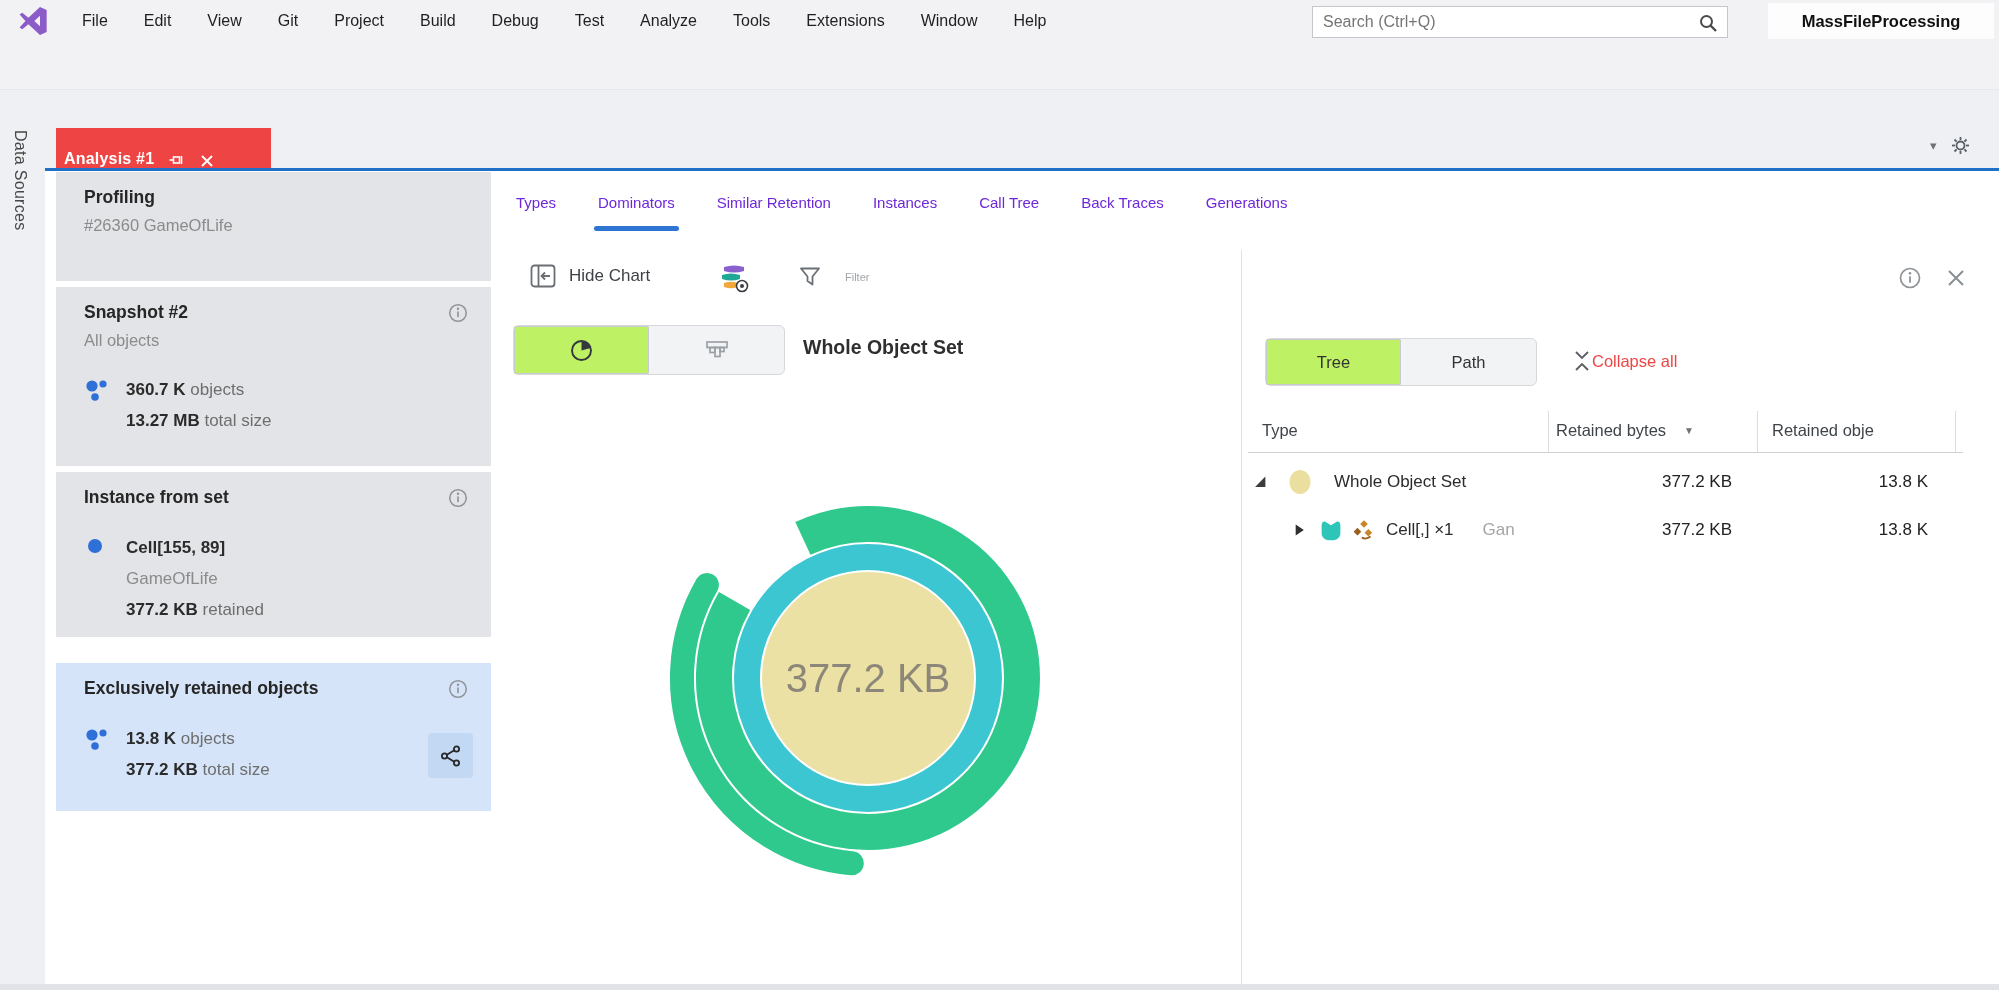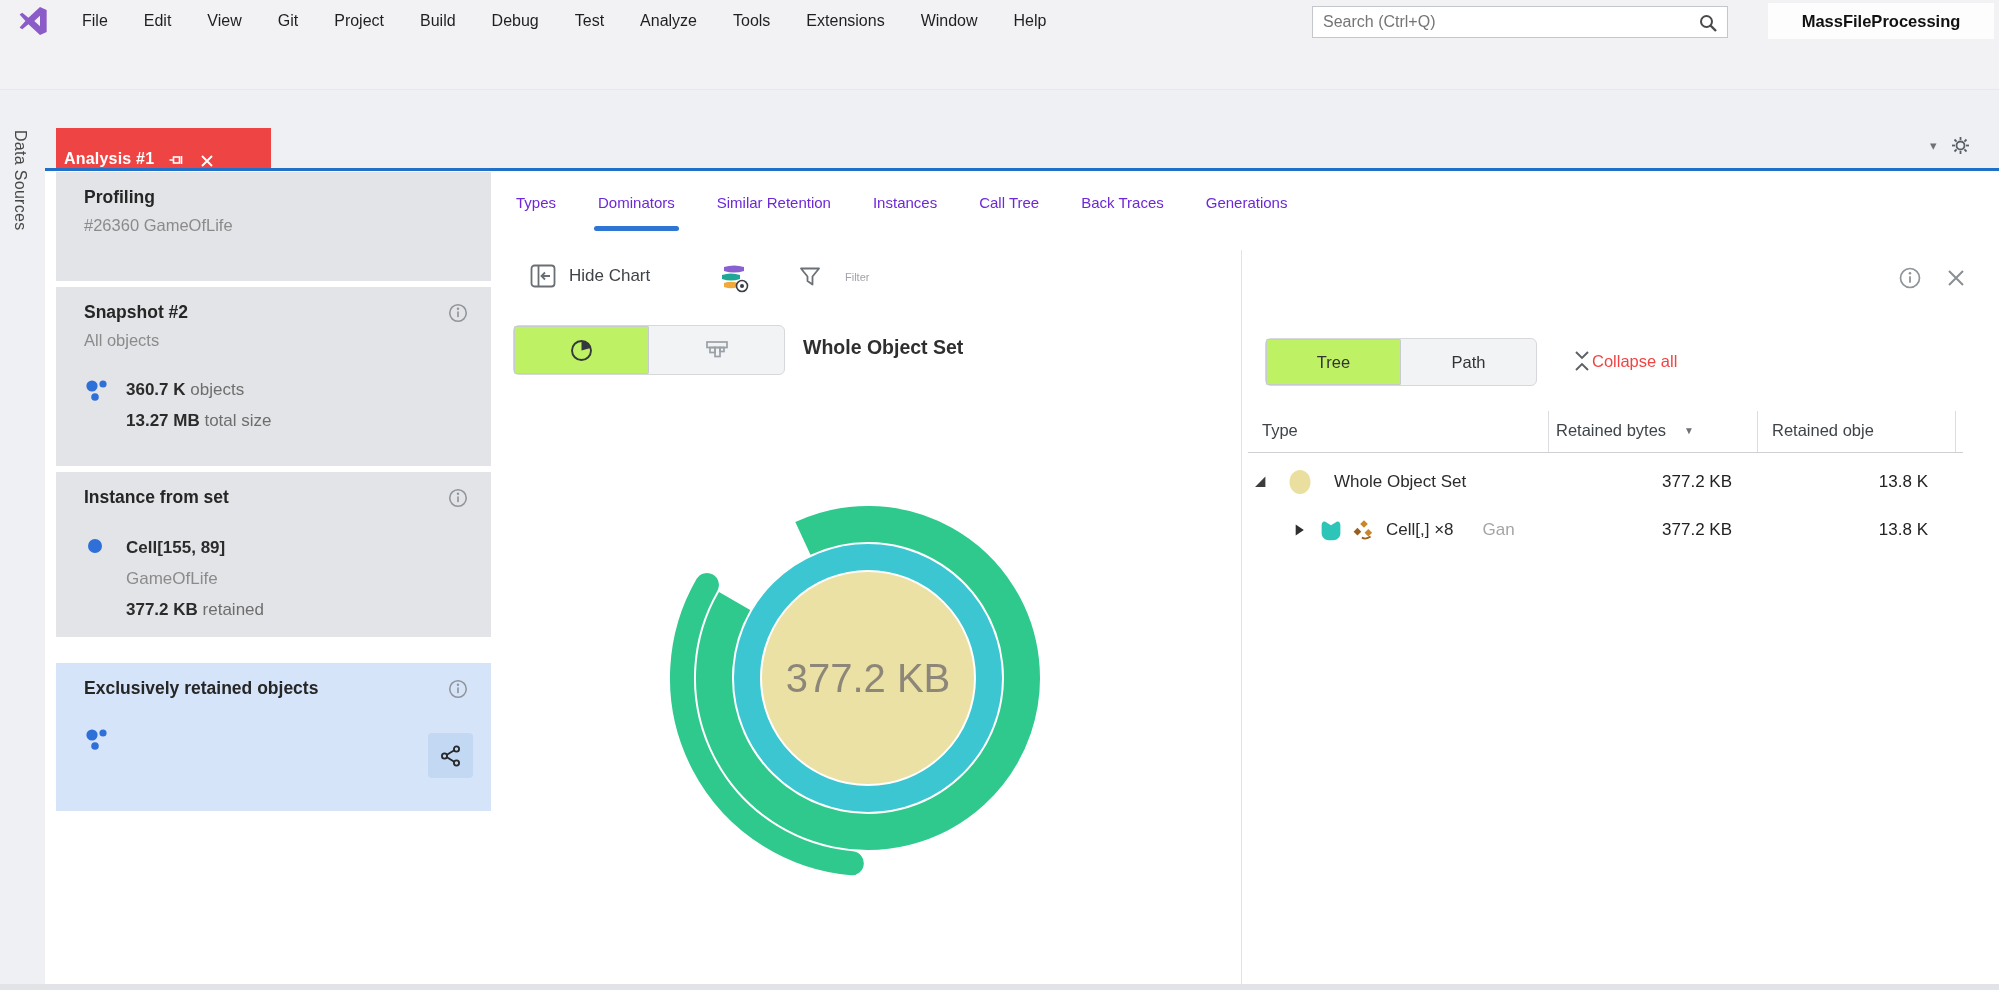--- a/index.html
+++ b/index.html
@@ -324,20 +324,24 @@
   <div class="section sel" style="top:663px;height:148px">
     <div class="sec-title">Exclusively retained objects</div>
     <div class="stats">
       <span class="stat-icon">
         <svg width="27" height="27" viewBox="0 0 27 27">
             <circle cx="8" cy="9" r="5.6" fill="#2f6fd8"></circle>
             <circle cx="19" cy="7" r="3.6" fill="#2f6fd8"></circle>
             <circle cx="11" cy="20" r="3.8" fill="#2f6fd8"></circle>
           </svg>
       </span>
+      <div>
+        <div class="s-line"><b>13.8 K</b> <span>objects</span></div>
+        <div class="s-line"><b>377.2 KB</b> <span>total size</span></div>
+      </div>
     </div>
     <span class="info-btn">
       <svg width="22" height="22" viewBox="0 0 24 24">
           <circle cx="12" cy="12" r="9" fill="none" stroke="#90959b" stroke-width="1.7"></circle>
           <rect x="11.1" y="10.3" width="1.8" height="6.2" fill="#90959b"></rect>
           <circle cx="12" cy="7.4" r="1.3" fill="#90959b"></circle>
         </svg>
     </span>
     <span class="share-btn">
       <svg width="24" height="24" viewBox="0 0 24 24">
@@ -469,19 +473,19 @@
       </svg>
     <svg style="left:78px" width="26" height="25" viewBox="0 0 16 16">
         <path d="M2 5 C2 2.8 3.4 2 4.6 2.8 L8 5 L11.4 2.8 C12.6 2 14 2.8 14 5 L14 10 C14 13 11.6 14.6 8 14.6 C4.4 14.6 2 13 2 10 Z" fill="#2cc5b8"></path>
       </svg>
     <svg style="left:112px" width="24" height="24" viewBox="0 0 22 22">
         <polygon points="11,2 14.5,5.5 11,9 7.5,5.5" fill="#c8872b"></polygon>
         <polygon points="5,9 8.5,12.5 5,16 1.5,12.5" fill="#9a5f1e"></polygon>
         <polygon points="15,10 18.5,13.5 15,17 11.5,13.5" fill="#c8872b"></polygon>
         <path d="M9 18 q4 2 8 -1" fill="none" stroke="#9a5f1e" stroke-width="1.6"></path>
       </svg>
-    <span class="cell-name" style="left:146px;width:168px;overflow:hidden"><span>Cell[,] ×8</span><span class="suffix">Gan</span></span>
+    <span class="cell-name" style="left:146px;width:168px;overflow:hidden"><span>Cell[,] ×1</span><span class="suffix">Gan</span></span>
     <span class="cell-val" style="right:267px">377.2 KB</span>
     <span class="cell-val" style="right:71px">13.8 K</span>
   </div>
 
   <div class="bottom-bar"></div>
 </div>
 
 </body></html>

